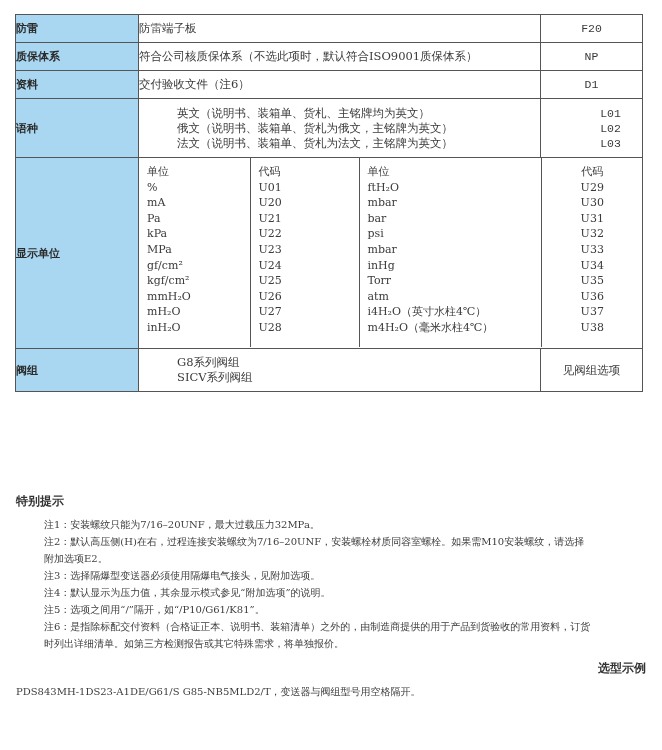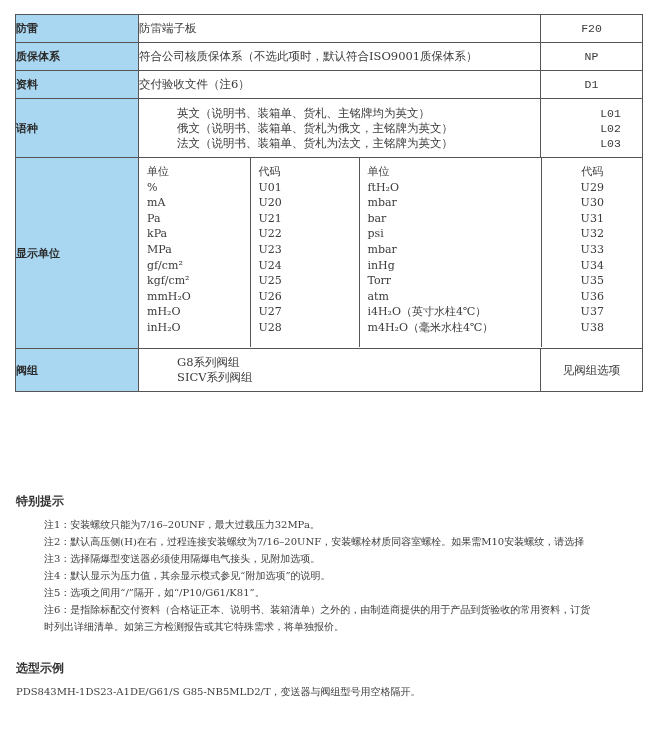--- a/index.html
+++ b/index.html
@@ -140,23 +140,24 @@
     </td>
     <td class="code">见阀组选项</td>
   </tr>
 </tbody>
   </table>
 
 <div class="notes">
   <div class="h" style="margin-bottom:6px;">特别提示</div>
   <div class="note">注1：安装螺纹只能为7/16–20UNF，最大过载压力32MPa。</div>
   <div class="note">注2：默认高压侧(H)在右，过程连接安装螺纹为7/16–20UNF，安装螺栓材质同容室螺栓。如果需M10安装螺纹，请选择</div>
+  <div class="note ind">附加选项E2。</div>
   <div class="note">注3：选择隔爆型变送器必须使用隔爆电气接头，见附加选项。</div>
   <div class="note">注4：默认显示为压力值，其余显示模式参见“附加选项”的说明。</div>
   <div class="note">注5：选项之间用“/”隔开，如“/P10/G61/K81”。</div>
   <div class="note">注6：是指除标配交付资料（合格证正本、说明书、装箱清单）之外的，由制造商提供的用于产品到货验收的常用资料，订货</div>
   <div class="note ind">时列出详细清单。如第三方检测报告或其它特殊需求，将单独报价。</div>
 </div>
 
 <div class="ex">
-  <div class="h" style="margin-bottom:6px;">选型示例</div>
+  <div class="h" style="margin-bottom:6px;text-align:right;">选型示例</div>
   <div class="exline">PDS843MH-1DS23-A1DE/G61/S G85-NB5MLD2/T，变送器与阀组型号用空格隔开。</div>
 </div>
 
 </body></html>

